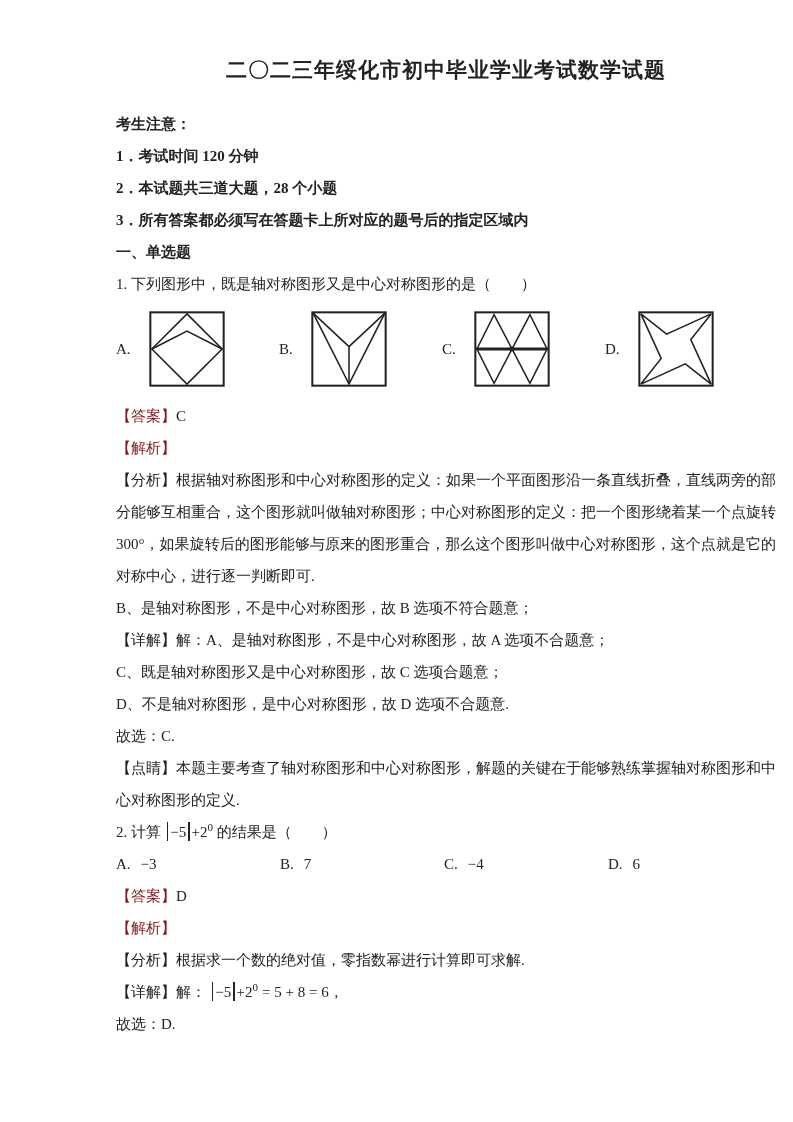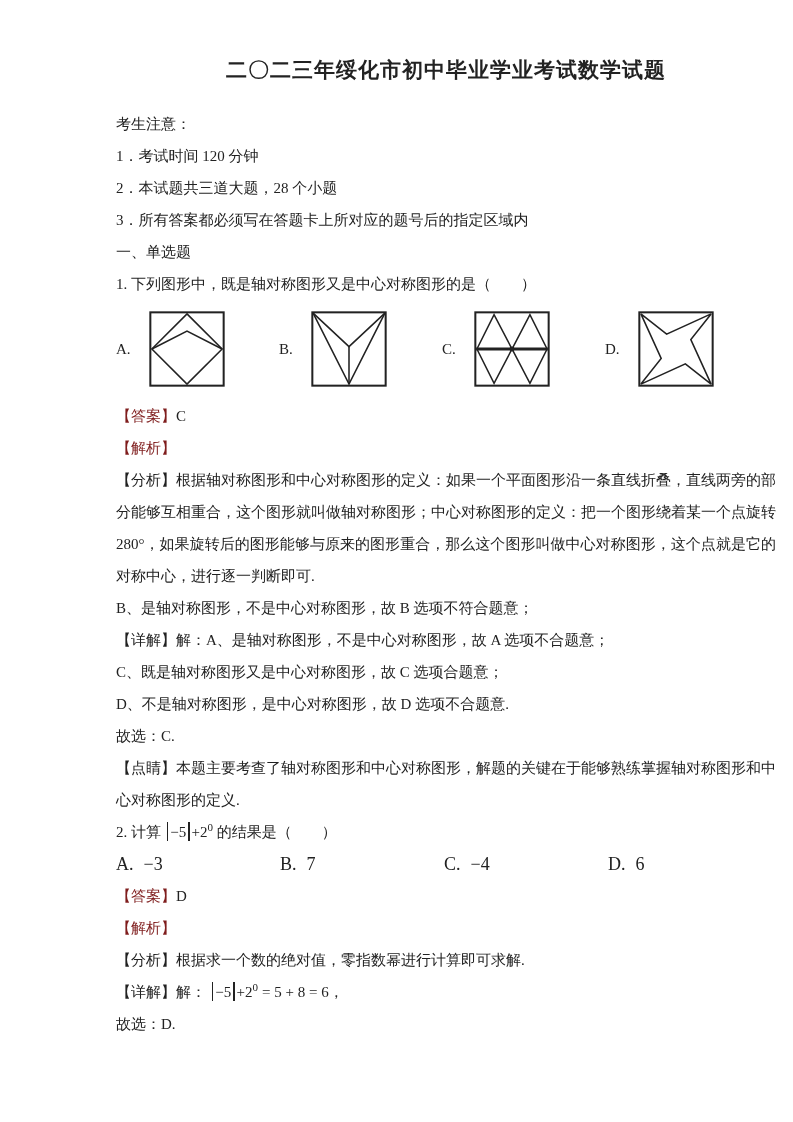--- a/index.html
+++ b/index.html
@@ -13,36 +13,36 @@
     width: 793px; height: 972px;
     padding: 56px 65px 0 68px;
     background: #fff;
     margin-left: 48px;
   }
   h1.title {
     font-size: 21px; font-weight: bold; text-align: center;
     line-height: 28px; margin-bottom: 24px; letter-spacing: 1px;
   }
   p { font-size: 15px; line-height: 32px; margin: 0; }
-  .bold { font-weight: normal; }
+  .bold { font-weight: bold; }
   .blue { color: #7f1d1d; }
   .para { text-align: justify; }
   .figures {
     display: flex; align-items: center;
     height: 88px; margin: 5px 0 7px;
   }
   .fig { display: flex; align-items: center; width: 163px; }
   .fig:last-child { width: auto; }
   .fig-label { font-size: 15px; margin-right: 17px; }
   .fig svg { display: block; }
   .fig svg * { fill: none; stroke: #222; stroke-width: 2; stroke-linejoin: miter; }
   .fig svg rect { stroke-width: 2.6; }
   .fig svg .thick { stroke-width: 4; }
   .fig svg .dot { fill: #222; stroke: none; }
-  .opt-row { display: flex; font-size: 18px; line-height: 32px; }
+  .opt-row { display: flex; font-size: 15px; line-height: 32px; }
   .opt { width: 164px; }
   .opt:last-child { width: auto; }
   .opt .ol { margin-right: 10px; }
   .math { font-family: "Liberation Serif", serif; white-space: nowrap; }
   .vbar {
     display: inline-block; width: 1.3px; height: 19px;
     background: #222; vertical-align: -4px; margin: 0 2px;
   }
   .math sup { font-size: 11px; line-height: 0; vertical-align: 6px; }
   .mspace { display: inline-block; width: 4px; }
@@ -97,21 +97,21 @@
         <rect x="3" y="3" width="94" height="94"></rect>
         <polygon points="5,5 38,31 95,5 69,38 95,95 62,69 5,95 31,62"></polygon>
       </svg>
     </div>
   </div>
 
   <p><span class="blue">【答案】</span><span>C</span></p>
 
   <p><span class="blue">【解析】</span></p>
 
-  <p class="para">【分析】根据轴对称图形和中心对称图形的定义：如果一个平面图形沿一条直线折叠，直线两旁的部分能够互相重合，这个图形就叫做轴对称图形；中心对称图形的定义：把一个图形绕着某一个点旋转 280°，如果旋转后的图形能够与原来的图形重合，那么这个图形叫做中心对称图形，这个点就是它的对称中心，进行逐一判断即可.</p>
+  <p class="para">【分析】根据轴对称图形和中心对称图形的定义：如果一个平面图形沿一条直线折叠，直线两旁的部分能够互相重合，这个图形就叫做轴对称图形；中心对称图形的定义：把一个图形绕着某一个点旋转 300°，如果旋转后的图形能够与原来的图形重合，那么这个图形叫做中心对称图形，这个点就是它的对称中心，进行逐一判断即可.</p>
 
   <p>B、是轴对称图形，不是中心对称图形，故 B 选项不符合题意；</p>
   <p>【详解】解：A、是轴对称图形，不是中心对称图形，故 A 选项不合题意；</p>
   <p>C、既是轴对称图形又是中心对称图形，故 C 选项合题意；</p>
   <p>D、不是轴对称图形，是中心对称图形，故 D 选项不合题意.</p>
   <p>故选：C.</p>
 
   <p class="para">【点睛】本题主要考查了轴对称图形和中心对称图形，解题的关键在于能够熟练掌握轴对称图形和中心对称图形的定义.</p>
 
   <p><span>2.</span><span> 计算</span><span class="mspace"></span><span class="math"><span class="vbar"></span><span>−5</span><span class="vbar"></span><span>+</span><span>2</span><sup>0</sup></span><span> 的结果是（　　）</span></p>

